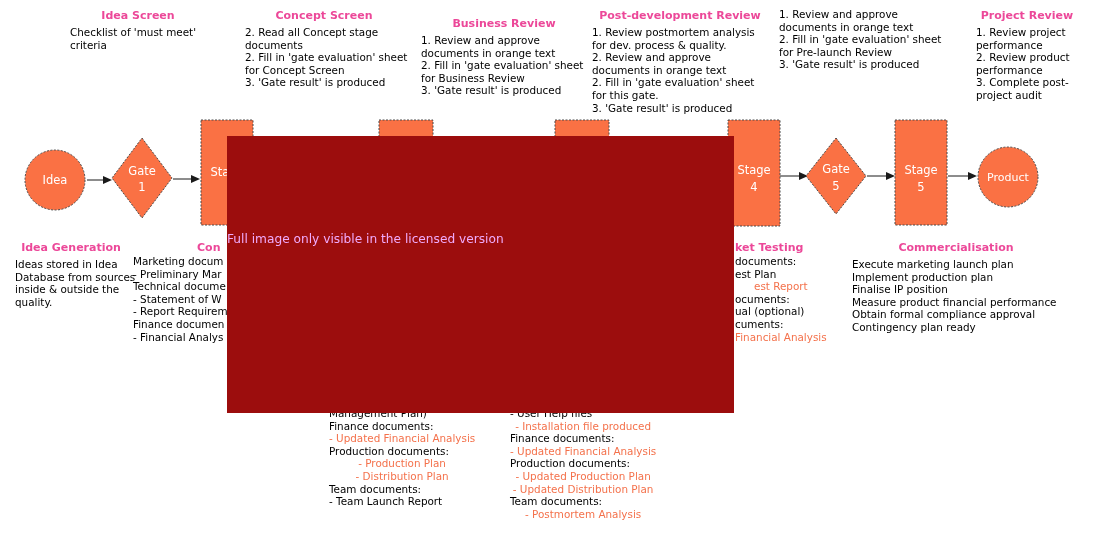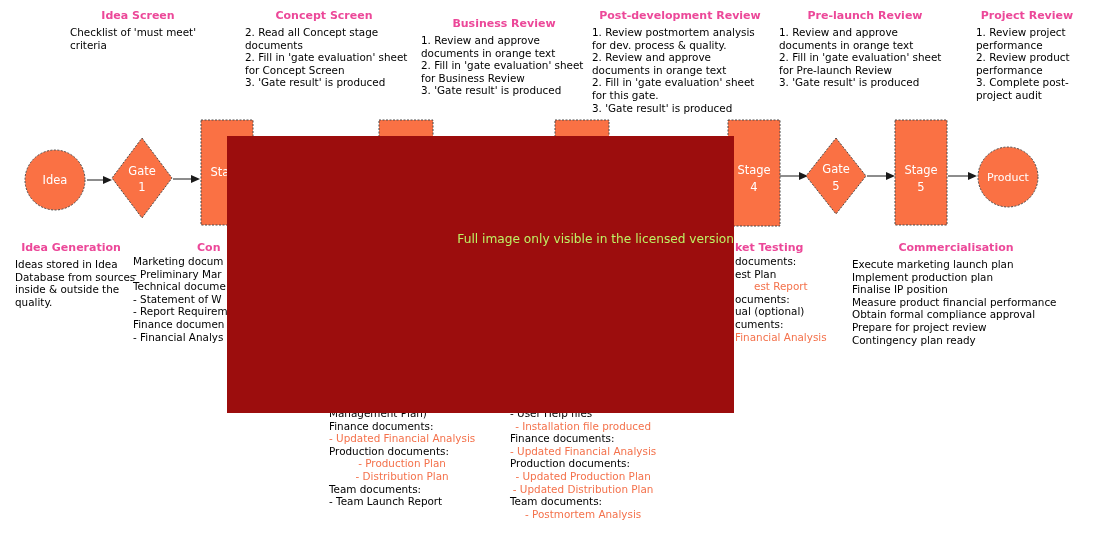--- a/index.html
+++ b/index.html
@@ -21,22 +21,22 @@
     white-space:nowrap;color:#000;
   }
   .orange{color:#F4714B;text-align:center;}
   .z5{z-index:5;}
   #flow-svg{position:absolute;left:0;top:0;z-index:1;}
   #license-overlay{
     position:absolute;left:227px;top:136px;width:507px;height:277px;
     background:#9C0D0D;z-index:50;
   }
   #license-overlay .msg{
-    margin-top:96px;text-align:right;
-    color:#bef264;font-size:12.2px;line-height:14px;
+    margin-top:96px;text-align:left;
+    color:#f0abfc;font-size:12.2px;line-height:14px;
   }
   .shape{fill:#FA7144;stroke:#4a4a4a;stroke-width:1;stroke-dasharray:2,1.5;}
   .conn{stroke:#1a1a1a;stroke-width:1;}
   .ahead{fill:#1a1a1a;stroke:none;}
   .slabel{fill:#ffffff;font-family:"DejaVu Sans","Liberation Sans",sans-serif;font-size:11.5px;text-anchor:middle;}
 </style>
 </head>
 <body>
 
 <svg id="flow-svg" width="1097" height="537">
@@ -115,21 +115,20 @@
   <div class="ln">1. Review postmortem analysis</div>
   <div class="ln">for dev. process &amp; quality.</div>
   <div class="ln">2. Review and approve</div>
   <div class="ln">documents in orange text</div>
   <div class="ln">2. Fill in 'gate evaluation' sheet</div>
   <div class="ln">for this gate.</div>
   <div class="ln">3. 'Gate result' is produced</div>
 </div>
 
 <div class="abs sec z5" style="left:779px;top:8px;width:172px;">
-  <h3>Pre-launch Review</h3>
   <div class="ln">1. Review and approve</div>
   <div class="ln">documents in orange text</div>
   <div class="ln">2. Fill in 'gate evaluation' sheet</div>
   <div class="ln">for Pre-launch Review</div>
   <div class="ln">3. 'Gate result' is produced</div>
 </div>
 
 <div class="abs sec z5" style="left:976px;top:8px;width:102px;">
   <h3>Project Review</h3>
   <div class="ln">1. Review project</div>
@@ -174,21 +173,20 @@
   <div class="ln orange">Financial Analysis</div>
 </div>
 
 <div class="abs sec z5" style="left:852px;top:240px;width:208px;">
   <h3>Commercialisation</h3>
   <div class="ln">Execute marketing launch plan</div>
   <div class="ln">Implement production plan</div>
   <div class="ln">Finalise IP position</div>
   <div class="ln">Measure product financial performance</div>
   <div class="ln">Obtain formal compliance approval</div>
-  <div class="ln">Prepare for project review</div>
   <div class="ln">Contingency plan ready</div>
 </div>
 
 <div class="abs z5" style="left:329px;top:407px;">
   <div class="ln">Management Plan)</div>
   <div class="ln">Finance documents:</div>
   <div class="ln orange">- Updated Financial Analysis</div>
   <div class="ln">Production documents:</div>
   <div class="ln orange">- Production Plan</div>
   <div class="ln orange">- Distribution Plan</div>

